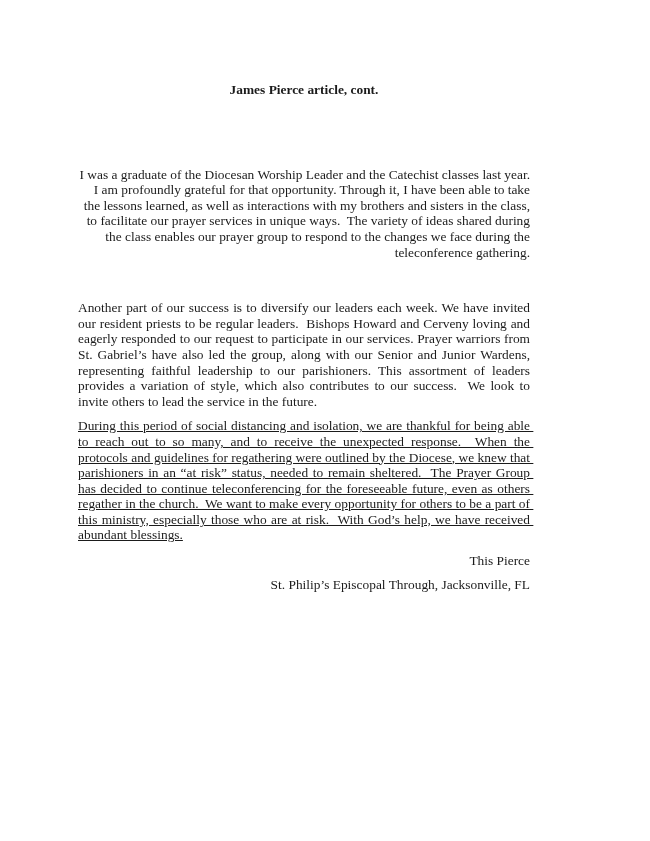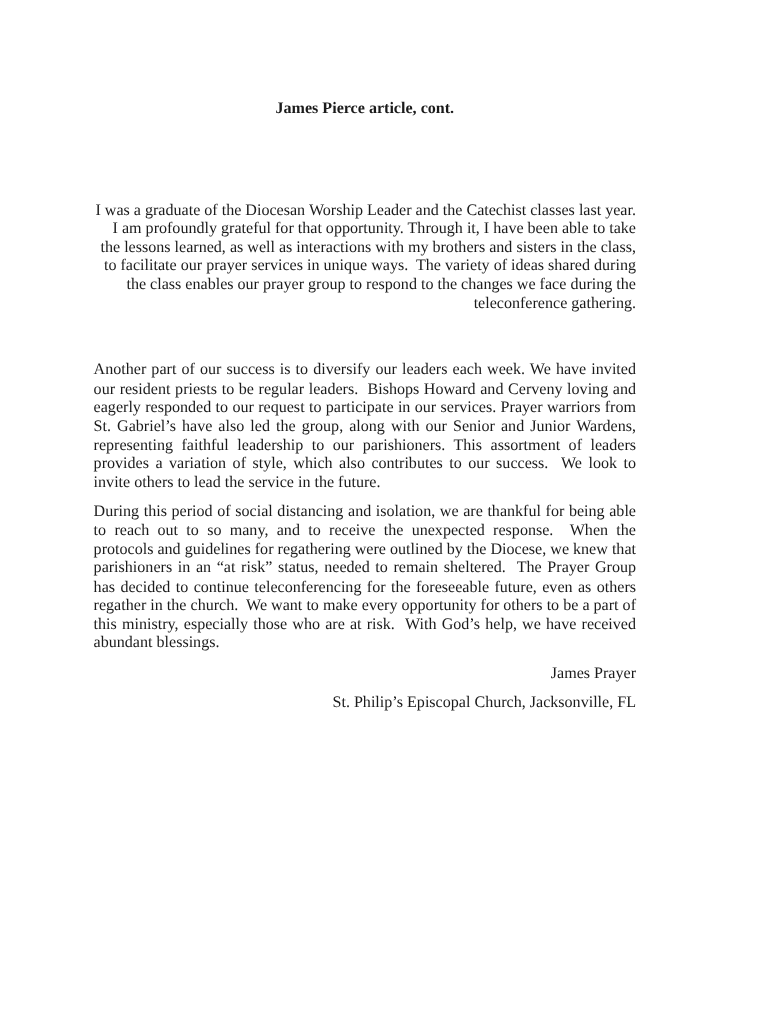--- a/index.html
+++ b/index.html
@@ -34,34 +34,34 @@
     margin: 0;
     white-space: pre-wrap;
   }
   .align-left { text-align: right; }
   .align-justify {
     text-align: justify;
     text-justify: inter-word;
   }
   .para-1 { margin-top: 69px; }
   .para-2 { margin-top: 40px; }
-  .para-3 { margin-top: 9px; }
+  .para-3 { margin-top: 9px; text-decoration: underline; }
   .sig-name { margin-top: 10px; }
   .sig-org  { margin-top: 8px; }
 </style>
 </head>
 <body>
 
 <main class="page">
 
   <h1 class="title"><span>James Pierce article, cont.</span></h1>
 
   <p class="para align-left para-1">I was a graduate of the Diocesan Worship Leader and the Catechist classes last year. I am profoundly grateful for that opportunity. Through it, I have been able to take the lessons learned, as well as interactions with my brothers and sisters in the class, to facilitate our prayer services in unique ways.  The variety of ideas shared during the class enables our prayer group to respond to the changes we face during the teleconference gathering.</p>
 
   <p class="para align-justify para-2">Another part of our success is to diversify our leaders each week. We have invited our resident priests to be regular leaders.  Bishops Howard and Cerveny loving and eagerly responded to our request to participate in our services. Prayer warriors from St. Gabriel’s have also led the group, along with our Senior and Junior Wardens, representing faithful leadership to our parishioners. This assortment of leaders provides a variation of style, which also contributes to our success.  We look to invite others to lead the service in the future.</p>
 
   <p class="para align-justify para-3">During this period of social distancing and isolation, we are thankful for being able to reach out to so many, and to receive the unexpected response.  When the protocols and guidelines for regathering were outlined by the Diocese, we knew that parishioners in an “at risk” status, needed to remain sheltered.  The Prayer Group has decided to continue teleconferencing for the foreseeable future, even as others regather in the church.  We want to make every opportunity for others to be a part of this ministry, especially those who are at risk.  With God’s help, we have received abundant blessings.</p>
 
-  <p class="para align-left sig-name">James Prayer</p>
+  <p class="para align-left sig-name">This Pierce</p>
 
-  <p class="para align-left sig-org">St. Philip’s Episcopal Church, Jacksonville, FL</p>
+  <p class="para align-left sig-org">St. Philip’s Episcopal Through, Jacksonville, FL</p>
 
 </main>
 
 </body></html>

